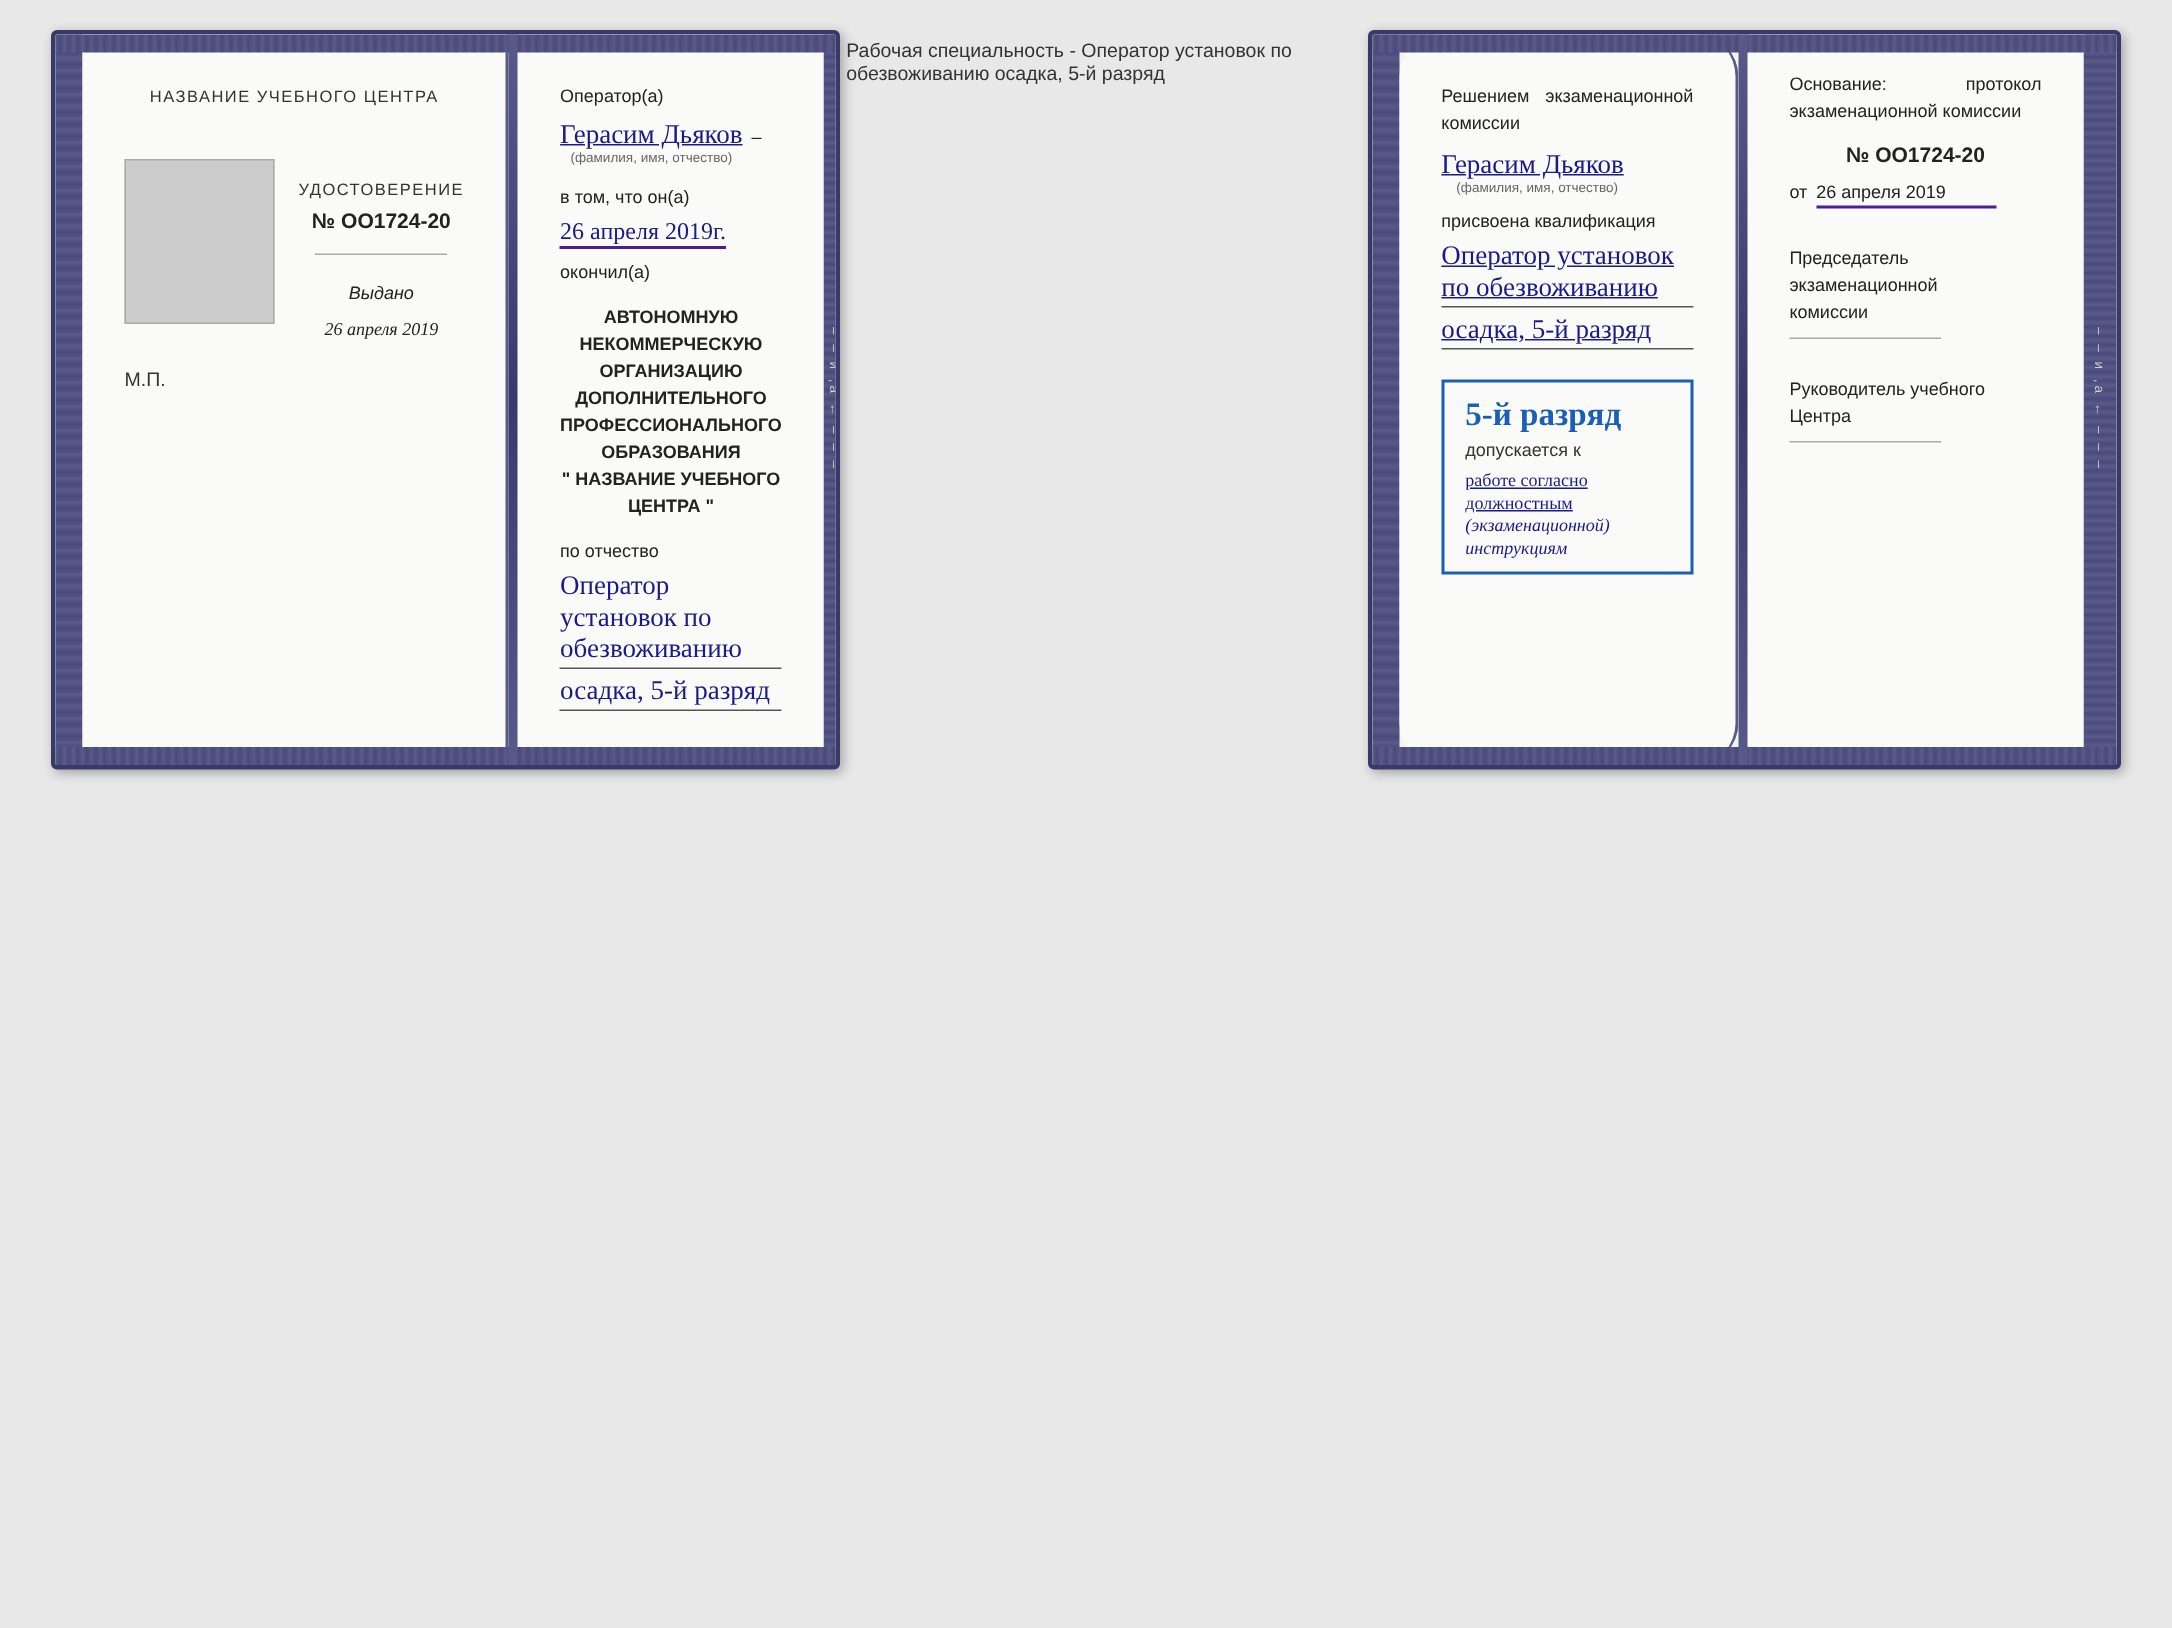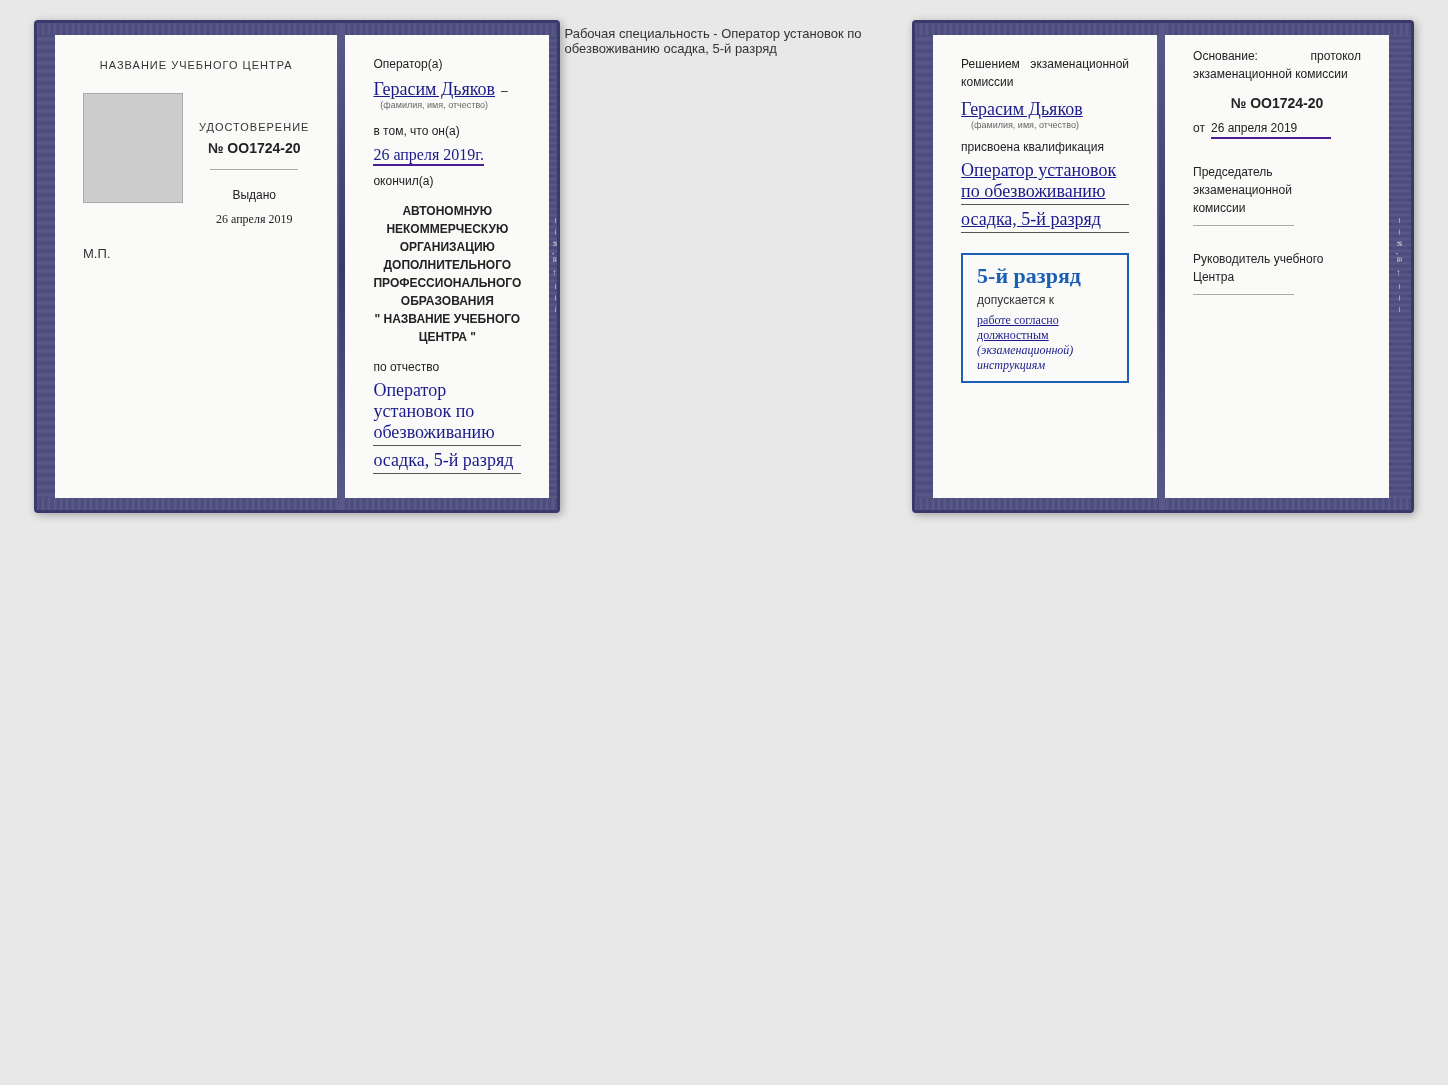--- a/index.html
+++ b/index.html
@@ -179,42 +179,42 @@
     .flex-row {
       display: flex;
       align-items: baseline;
       gap: 6px;
       flex-wrap: wrap;
     }
 
     .mt4 { margin-top: 4px; }
     .mt8 { margin-top: 8px; }
     .mt12 { margin-top: 12px; }
-    .mt16 { margin-top: 16px; }
+    .mt16 { margin-top: 16px; font-style: italic; }
     .mt24 { margin-top: 24px; }
   </style>
 </head>
 <body>
 
 <div class="page-wrapper">
 
   <div class="document-card">
 
     <div style="position:absolute;top:0;left:0;right:0;height:12px;background:repeating-linear-gradient(to right,#5a5a8a 0px,#4a4a7a 3px,#5a5a8a 6px);z-index:5;"></div>
 
     <div style="position:absolute;bottom:0;left:0;right:0;height:12px;background:repeating-linear-gradient(to right,#5a5a8a 0px,#4a4a7a 3px,#5a5a8a 6px);z-index:5;"></div>
 
     <div class="side-bar-left"></div>
 
     <div class="page-left" style="padding-top:32px;padding-bottom:32px;">
       <div class="center-text" style="margin-bottom:20px;">
         <span class="small-caps">НАЗВАНИЕ УЧЕБНОГО ЦЕНТРА</span>
       </div>
 
-      <div style="display:flex;gap:16px;align-items:flex-start;margin-bottom:16px;">
+      <div style="display:flex;gap:16px;align-items:center;margin-bottom:16px;">
         <div class="photo-placeholder"></div>
         <div style="flex:1;">
           <div class="center-text mt24">
             <span class="small-caps">УДОСТОВЕРЕНИЕ</span>
           </div>
           <div class="center-text mt4">
             <span class="doc-number">№ OO1724-20</span>
           </div>
           <div class="section-divider" style="margin:12px auto;"></div>
           <div class="mt16 flex-row" style="justify-content:center;">
@@ -275,21 +275,21 @@
   </div>
 
   <div class="document-card">
 
     <div style="position:absolute;top:0;left:0;right:0;height:12px;background:repeating-linear-gradient(to right,#5a5a8a 0px,#4a4a7a 3px,#5a5a8a 6px);z-index:5;"></div>
 
     <div style="position:absolute;bottom:0;left:0;right:0;height:12px;background:repeating-linear-gradient(to right,#5a5a8a 0px,#4a4a7a 3px,#5a5a8a 6px);z-index:5;"></div>
 
     <div class="side-bar-left"></div>
 
-    <div class="page-left" style="padding-top:32px;padding-bottom:32px;">
+    <div class="page-left" style="padding-top:32px;padding-bottom:32px;border-radius:28px;">
       <div class="body-text" style="text-align:justify;">
         <span>Решением экзаменационной комиссии</span>
       </div>
 
       <div class="mt8" style="position:relative;">
         <div class="handwritten-large" style="text-decoration:underline;">Герасим Дьяков</div>
         <div class="field-label-small" style="text-align:left;padding-left:10px;">(фамилия, имя, отчество)</div>
       </div>
 
       <div class="mt8 body-text">

